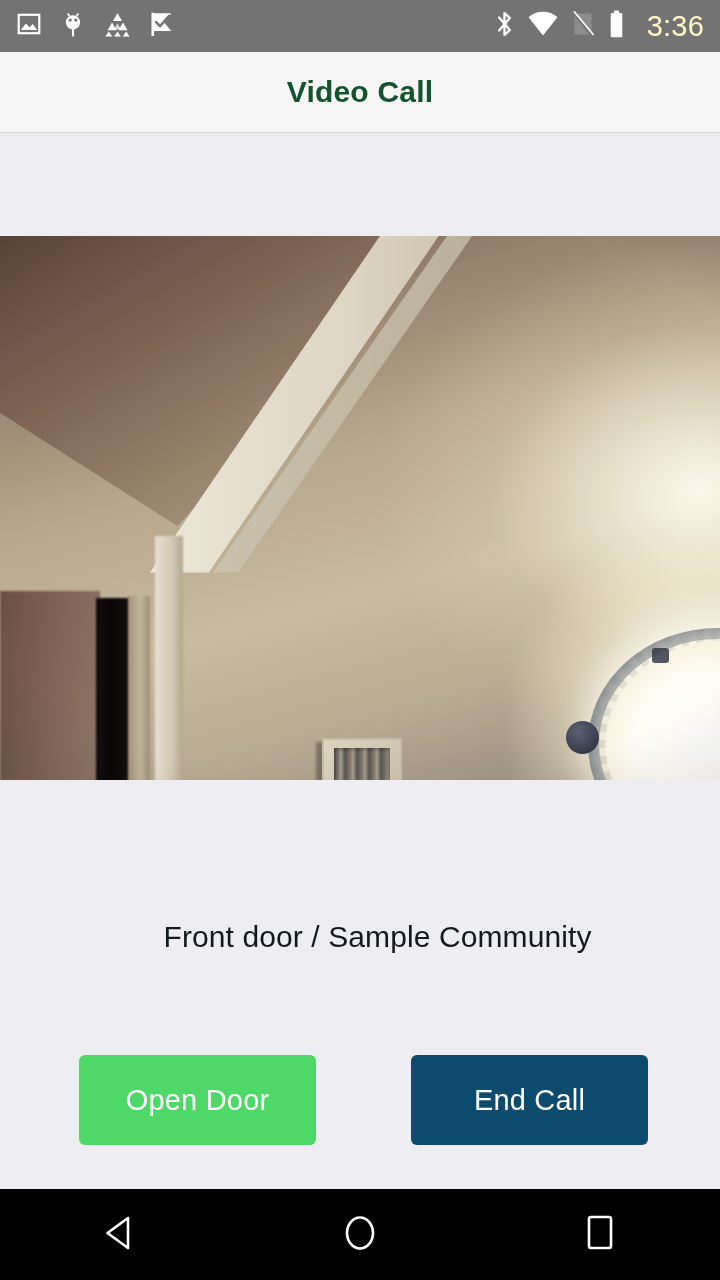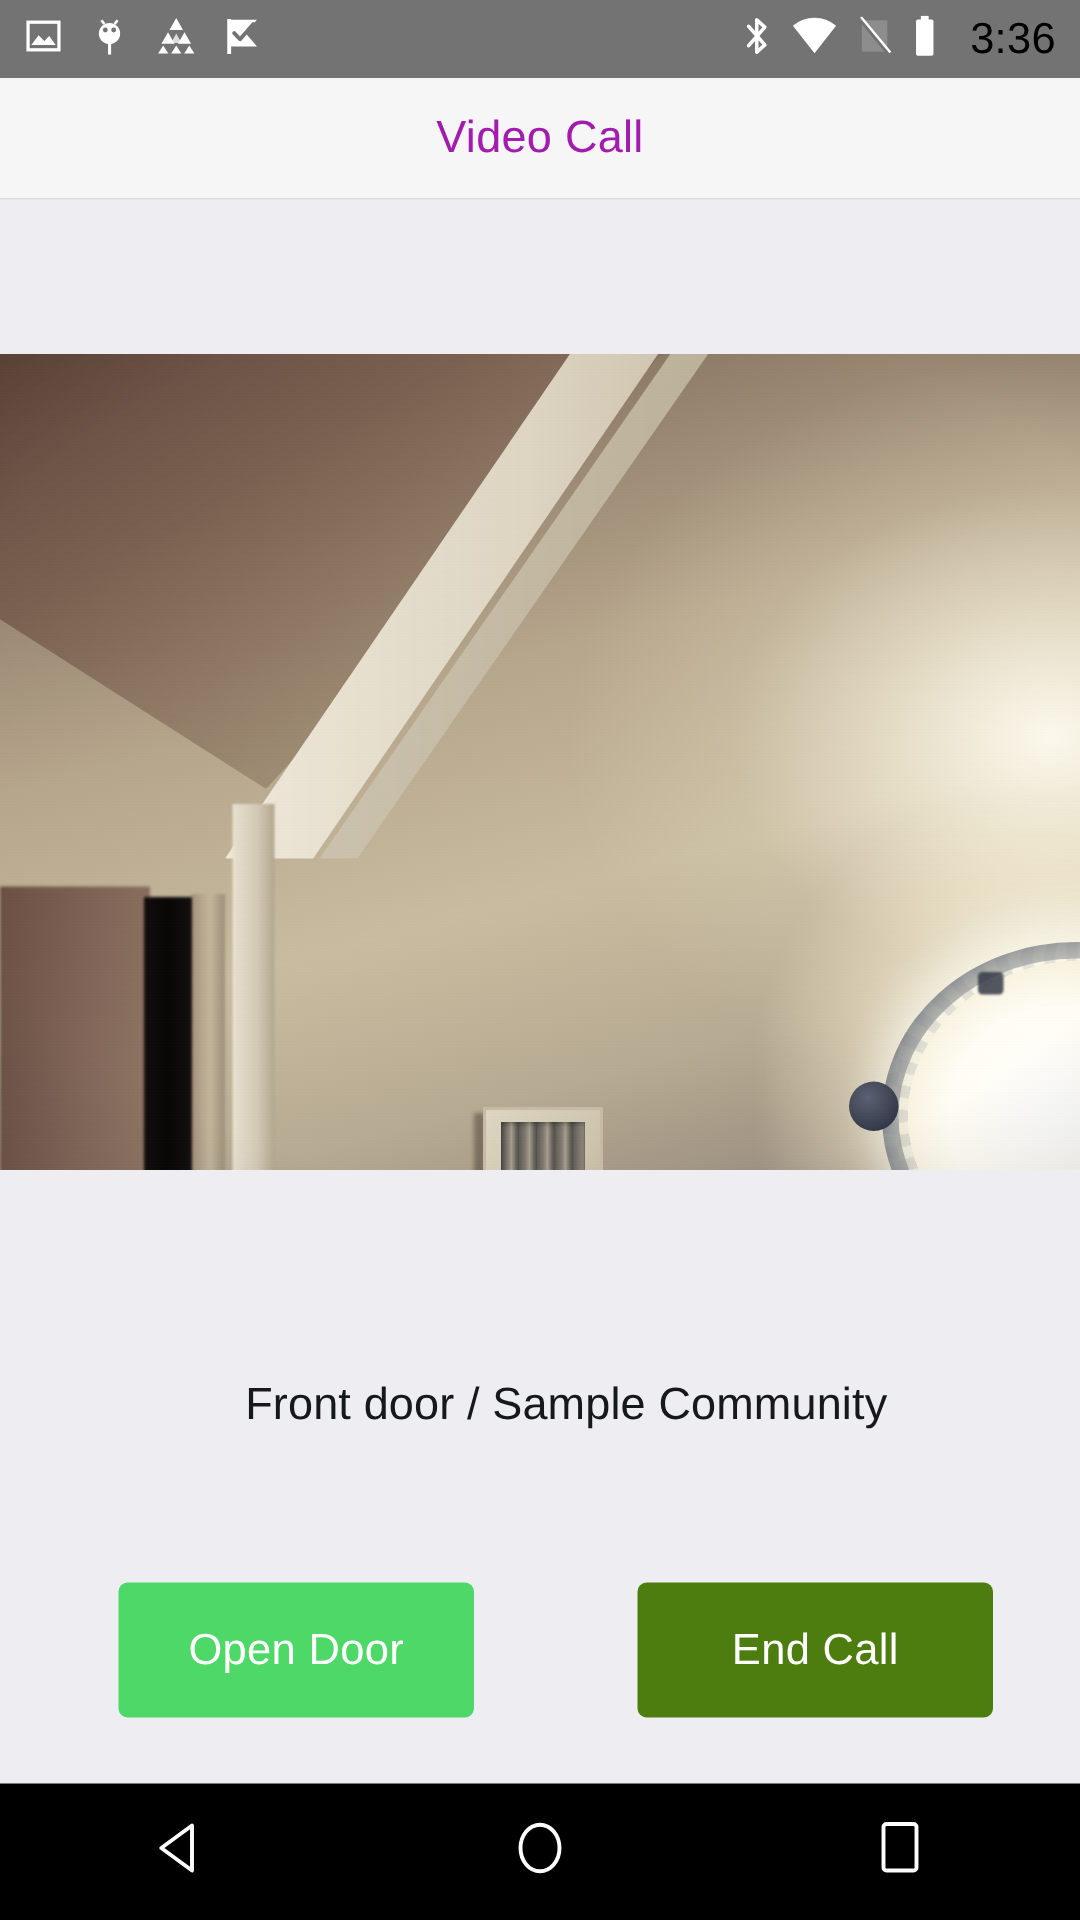--- a/index.html
+++ b/index.html
@@ -16,33 +16,33 @@
   
   #status-bar {
     position:absolute; top:0; left:0; width:720px; height:52px;
     background:#737373; display:flex; align-items:center;
     padding:0 16px;
   }
   .sb-left { display:flex; align-items:center; gap:18px; flex:1; }
   .sb-right { display:flex; align-items:center; gap:13px; }
   .sb-icon { display:block; }
   .sb-time {
-    color:#000000; font-size:29px; font-weight:400;
+    color:#fef9c3; font-size:29px; font-weight:400;
     letter-spacing:0.2px; margin-left:9px;
     font-family:"Liberation Sans", sans-serif;
   }
 
   
   #app-bar {
     position:absolute; top:52px; left:0; width:720px; height:81px;
     background:#f6f6f6; border-bottom:1px solid #d8d8d8;
     display:flex; align-items:center; justify-content:center;
   }
   #app-bar-title {
-    font-size:30px; font-weight:normal; color:#a21caf;
+    font-size:30px; font-weight:bold; color:#14532d;
     letter-spacing:0.2px;
   }
 
   
   #video-gap-top {
     position:absolute; top:133px; left:0; width:720px; height:103px;
     background:#eeeef2;
   }
   #video-feed {
     position:absolute; top:236px; left:0; width:720px; height:544px;
@@ -181,21 +181,21 @@
   }
   .action-btn {
     position:absolute; top:0; height:90px;
     border:none; border-radius:6px; cursor:pointer;
     color:#ffffff; font-size:29px; font-weight:400;
     font-family:"Liberation Sans", sans-serif;
     display:flex; align-items:center; justify-content:center;
     letter-spacing:0.2px;
   }
   #open-door-button { left:79px; width:237px; background:#4ed868; }
-  #end-call-button  { left:425px; width:237px; background:#4d7c0f; }
+  #end-call-button  { left:411px; width:237px; background:#0c4a6e; }
 
   
   #nav-bar {
     position:absolute; bottom:0; left:0; width:720px; height:91px;
     background:#000000; display:flex; align-items:center;
   }
   .nav-btn {
     flex:1; display:flex; align-items:center; justify-content:center;
     height:100%; cursor:pointer;
   }

